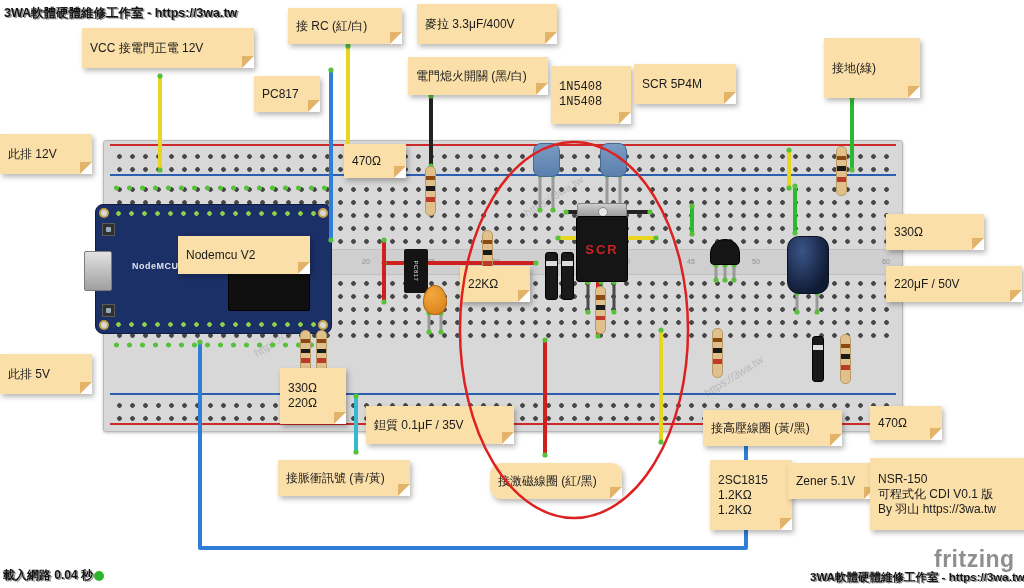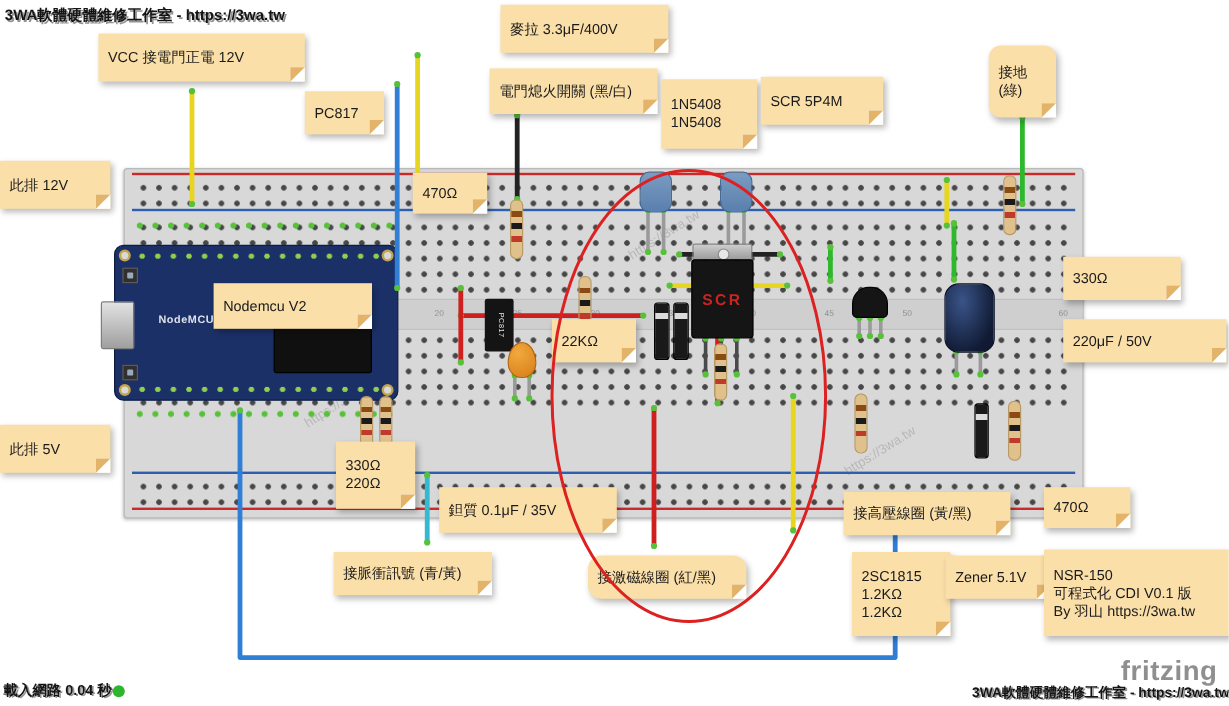--- a/index.html
+++ b/index.html
@@ -245,34 +245,37 @@
   <div class="cmp res r4"></div>
   <div class="cmp res r6"></div>
   <div class="cmp res r7"></div>
   <div class="cmp res r8"></div>
   <div class="cmp res r9"></div>
 
   <div id="notes-layer">
       <div class="note" style="left: 82px; top: 28px; width: 172px; min-height: 40px;">
         <span>VCC 接電門正電 12V</span>
       </div>
+      <div class="note" style="left: 288px; top: 8px; width: 114px; min-height: 36px;">
+        <span>接 RC (紅/白)</span>
+      </div>
       <div class="note" style="left: 417px; top: 4px; width: 140px; min-height: 40px; text-align: right;">
         <span>麥拉 3.3μF/400V</span>
       </div>
       <div class="note" style="left: 408px; top: 57px; width: 140px; min-height: 38px;">
         <span>電門熄火開關 (黑/白)</span>
       </div>
-      <div class="note" style="left: 551px; top: 66px; width: 80px; min-height: 58px;">
+      <div class="note" style="left: 551px; top: 66px; width: 80px; min-height: 58px; font-family: Liberation Mono, monospace;">
         <span>1N5408
 1N5408</span>
       </div>
       <div class="note" style="left: 634px; top: 64px; width: 102px; min-height: 40px;">
         <span>SCR 5P4M</span>
       </div>
-      <div class="note" style="left: 824px; top: 38px; width: 56px; min-height: 60px; border-radius: 10px;">
+      <div class="note" style="left: 824px; top: 38px; width: 96px; min-height: 60px;">
         <span>接地(綠)</span>
       </div>
       <div class="note" style="left: 254px; top: 76px; width: 66px; min-height: 36px;">
         <span>PC817</span>
       </div>
       <div class="note" style="left: 0px; top: 134px; width: 92px; min-height: 40px;">
         <span>此排 12V</span>
       </div>
       <div class="note" style="left: 344px; top: 144px; width: 62px; min-height: 34px;">
         <span>470Ω</span>

